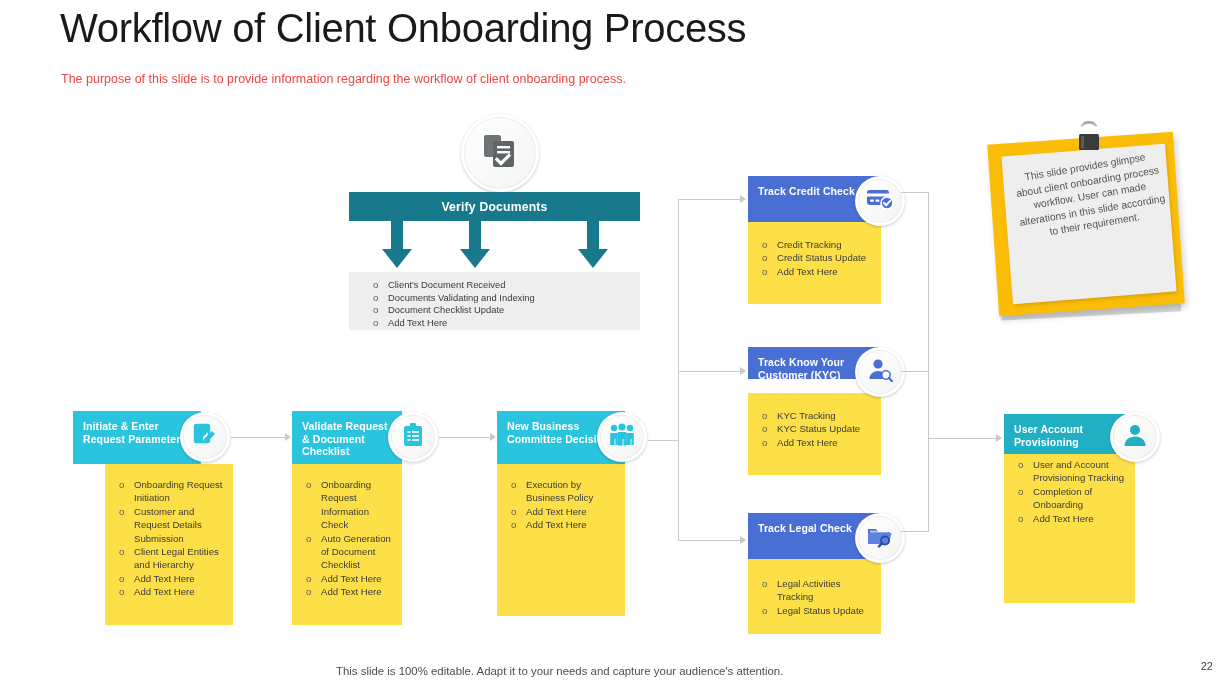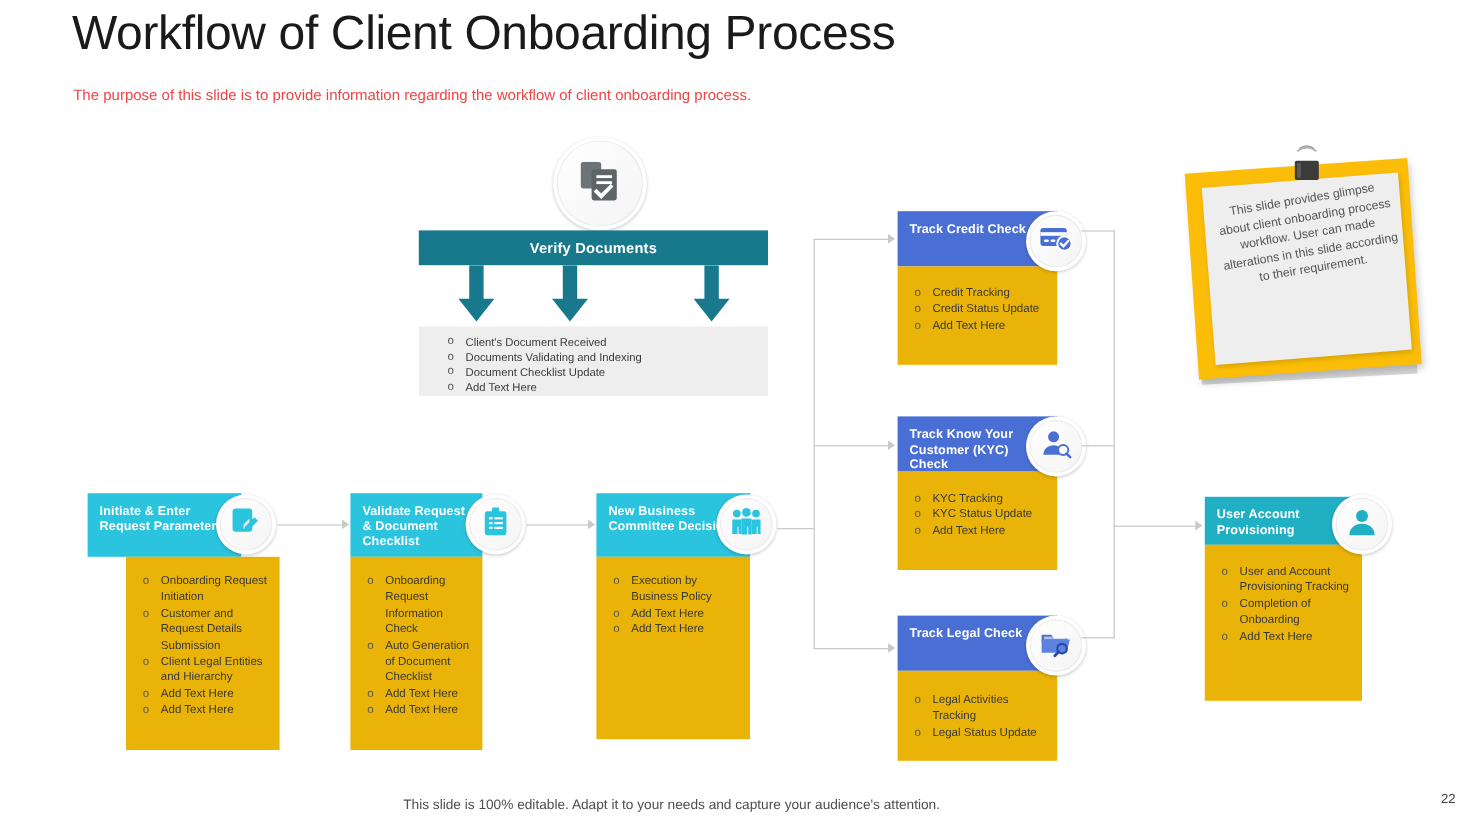--- a/index.html
+++ b/index.html
@@ -32,21 +32,21 @@
     box-sizing:border-box;
     padding:9px 10px 8px 10px;
     color:#ffffff;font-weight:bold;font-size:10.5px;line-height:12.5px;
     letter-spacing:.1px;
   }
   .card-head.cyan{background:#2bc4de;}
   .card-head.teal2{background:#21afc4;}
   .card-head.blue{background:#4a6fd4;}
   .card-body{
     position:absolute;left:0;
-    background:#eab308;
+    background:#fde047;
     box-sizing:border-box;
     padding:14px 10px 10px 12px;
   }
   ul.bullets{list-style:none;margin:0;padding:0;}
   ul.bullets li{
     position:relative;
     font-size:9.6px;line-height:13.4px;
     color:#3a3a3a;
     padding-left:17px;
     margin-bottom:0px;
@@ -276,21 +276,21 @@
         <rect x="1" y="5.5" width="22" height="3" fill="#ffffff"></rect>
         <rect x="4" y="11.5" width="4" height="2.2" rx="1" fill="#ffffff"></rect>
         <rect x="9.5" y="11.5" width="4" height="2.2" rx="1" fill="#ffffff"></rect>
         <circle cx="21" cy="15" r="6" fill="#4a6fd4" stroke="#ffffff" stroke-width="1.6"></circle>
         <path d="M18 15 l2.2 2.2 l4 -4.4" stroke="#ffffff" stroke-width="2" fill="none" stroke-linecap="round"></path>
       </svg>
     </span>
   </div>
 
   <div class="card" style="left:748px;top:347px;width:133px;height:128px;">
-    <div class="card-head blue" style="width:133px;height:46px;">
+    <div class="card-head blue" style="width:133px;height:32px;">
       <span>Track Know Your Customer (KYC) Check</span>
     </div>
     <div class="card-body" style="top:46px;width:133px;height:82px;padding-top:16px;">
       <ul class="bullets">
         <li>KYC Tracking</li>
         <li>KYC Status  Update</li>
         <li>Add Text Here</li>
       </ul>
     </div>
   </div>
@@ -325,21 +325,21 @@
         <circle cx="19" cy="16.5" r="4" fill="none" stroke="#2b4aa8" stroke-width="1.8"></circle>
         <line x1="16.3" y1="19.2" x2="13" y2="22.4" stroke="#2b4aa8" stroke-width="2.4" stroke-linecap="round"></line>
       </svg>
     </span>
   </div>
 
   <div class="card" style="left:1004px;top:414px;width:131px;height:161px;">
     <div class="card-head teal2" style="width:131px;height:40px;">
       <span>User Account Provisioning</span>
     </div>
-    <div class="card-body" style="top:40px;width:131px;height:130px;padding-top:16px;">
+    <div class="card-body" style="top:40px;width:131px;height:149px;padding-top:4px;">
       <ul class="bullets">
         <li>User and Account Provisioning Tracking</li>
         <li>Completion of Onboarding</li>
         <li>Add Text Here</li>
       </ul>
     </div>
   </div>
   <div class="bubble" style="left:1110px;top:412px;width:50px;height:50px;">
     <span>
       <svg width="24" height="24" viewBox="0 0 24 24">

